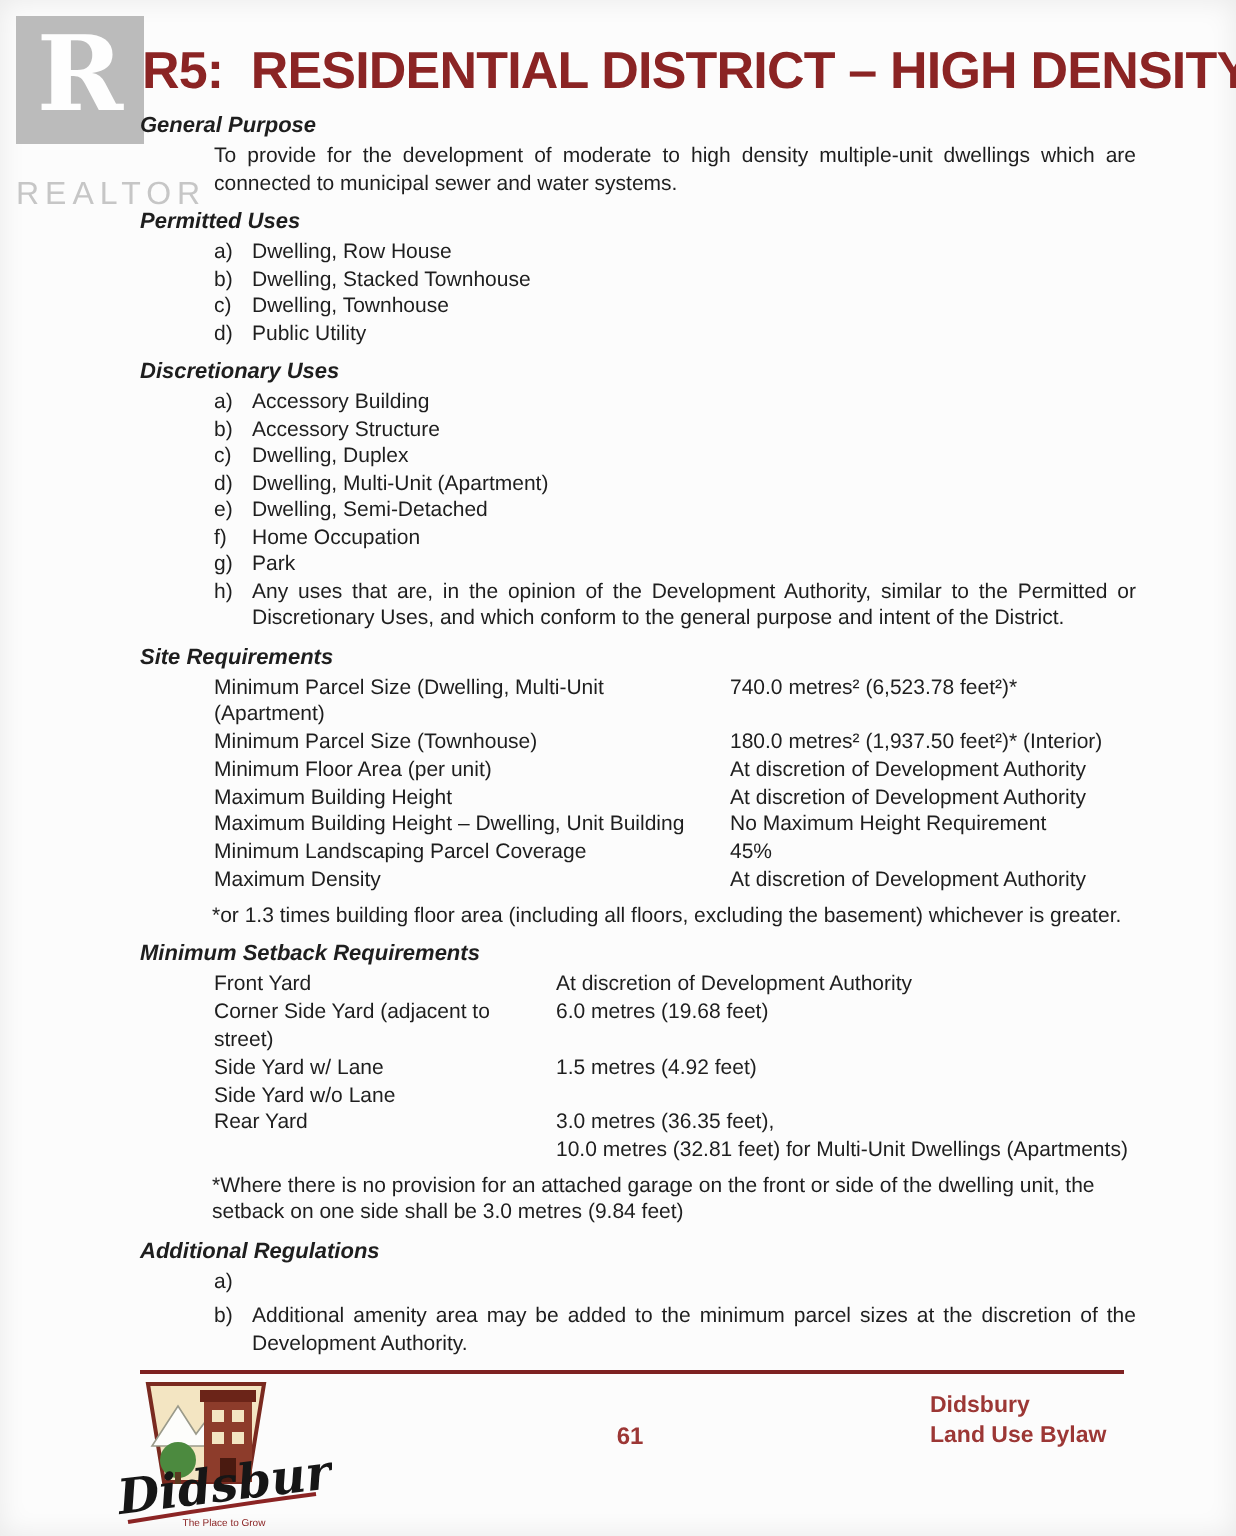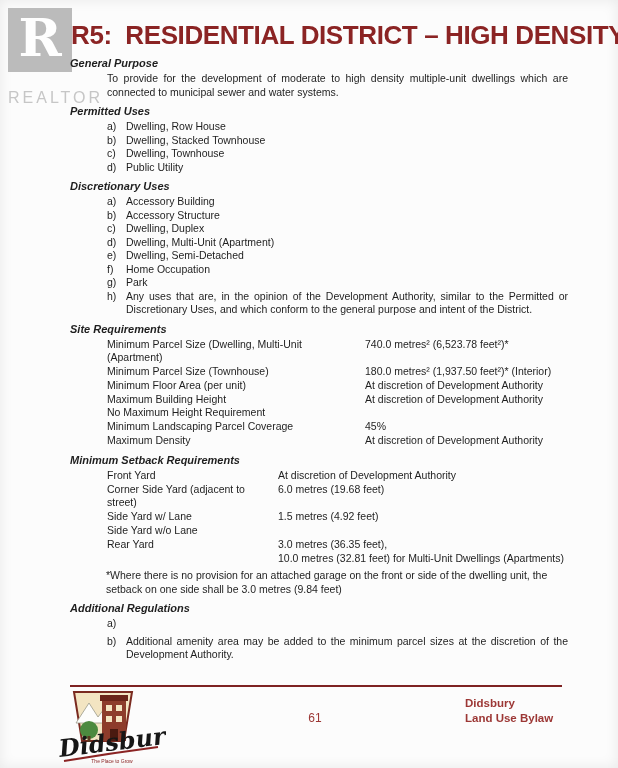--- a/index.html
+++ b/index.html
@@ -69,21 +69,21 @@
   .srow .lab2 { flex: none; width: 171px; padding-right: 6px; }
   .srow .val { flex: 1; }
   .footnote { font-size: 10.5px; line-height: 13.5px; padding-left: 36px; margin-top: 4px; padding-right: 2px; }
   
   .footer { position: absolute; left: 0; right: 0; bottom: 0; height: 83px; z-index: 2; }
   .rule { position: absolute; top: 0; left: 70px; width: 492px; border-top: 2px solid var(--rule); }
   .didsbury-logo { position: absolute; left: 58px; top: 4px; }
   .page-num {
     position: absolute; top: 26px; left: 0; width: 100%;
     text-align: center; color: var(--footer-text);
-    font-weight: normal; font-size: 12px; padding-left: 12px;
+    font-weight: bold; font-size: 12px; padding-left: 12px;
   }
   .footer-right {
     position: absolute; left: 465px; top: 11px;
     color: var(--footer-text); font-weight: bold;
     font-size: 11.5px; line-height: 15px;
   }
 </style>
 </head>
 <body>
 
@@ -172,30 +172,32 @@
         </div>
       <div class="srow">
           <span class="lab">Minimum Floor Area  (per unit)</span>
           <span class="val">At discretion of Development Authority</span>
         </div>
       <div class="srow">
           <span class="lab">Maximum Building Height</span>
           <span class="val">At discretion of Development Authority</span>
         </div>
       <div class="srow">
+          <span class="lab">Maximum Building Height – Dwelling, Unit Building</span>
           <span class="val">No Maximum Height Requirement</span>
         </div>
       <div class="srow">
           <span class="lab">Minimum Landscaping Parcel Coverage</span>
           <span class="val">45%</span>
         </div>
       <div class="srow">
           <span class="lab">Maximum Density</span>
           <span class="val">At discretion of Development Authority</span>
         </div>
+      <div class="footnote">*or 1.3 times building floor area (including all floors, excluding the basement) whichever is greater.</div>
     </div>
 
     <div>
       <div class="sec-heading">Minimum Setback Requirements</div>
       <div class="srow">
           <span class="lab2">Front Yard</span>
           <span class="val">At discretion of Development Authority</span>
         </div>
       <div class="srow">
           <span class="lab2">Corner Side Yard (adjacent to street)</span>

